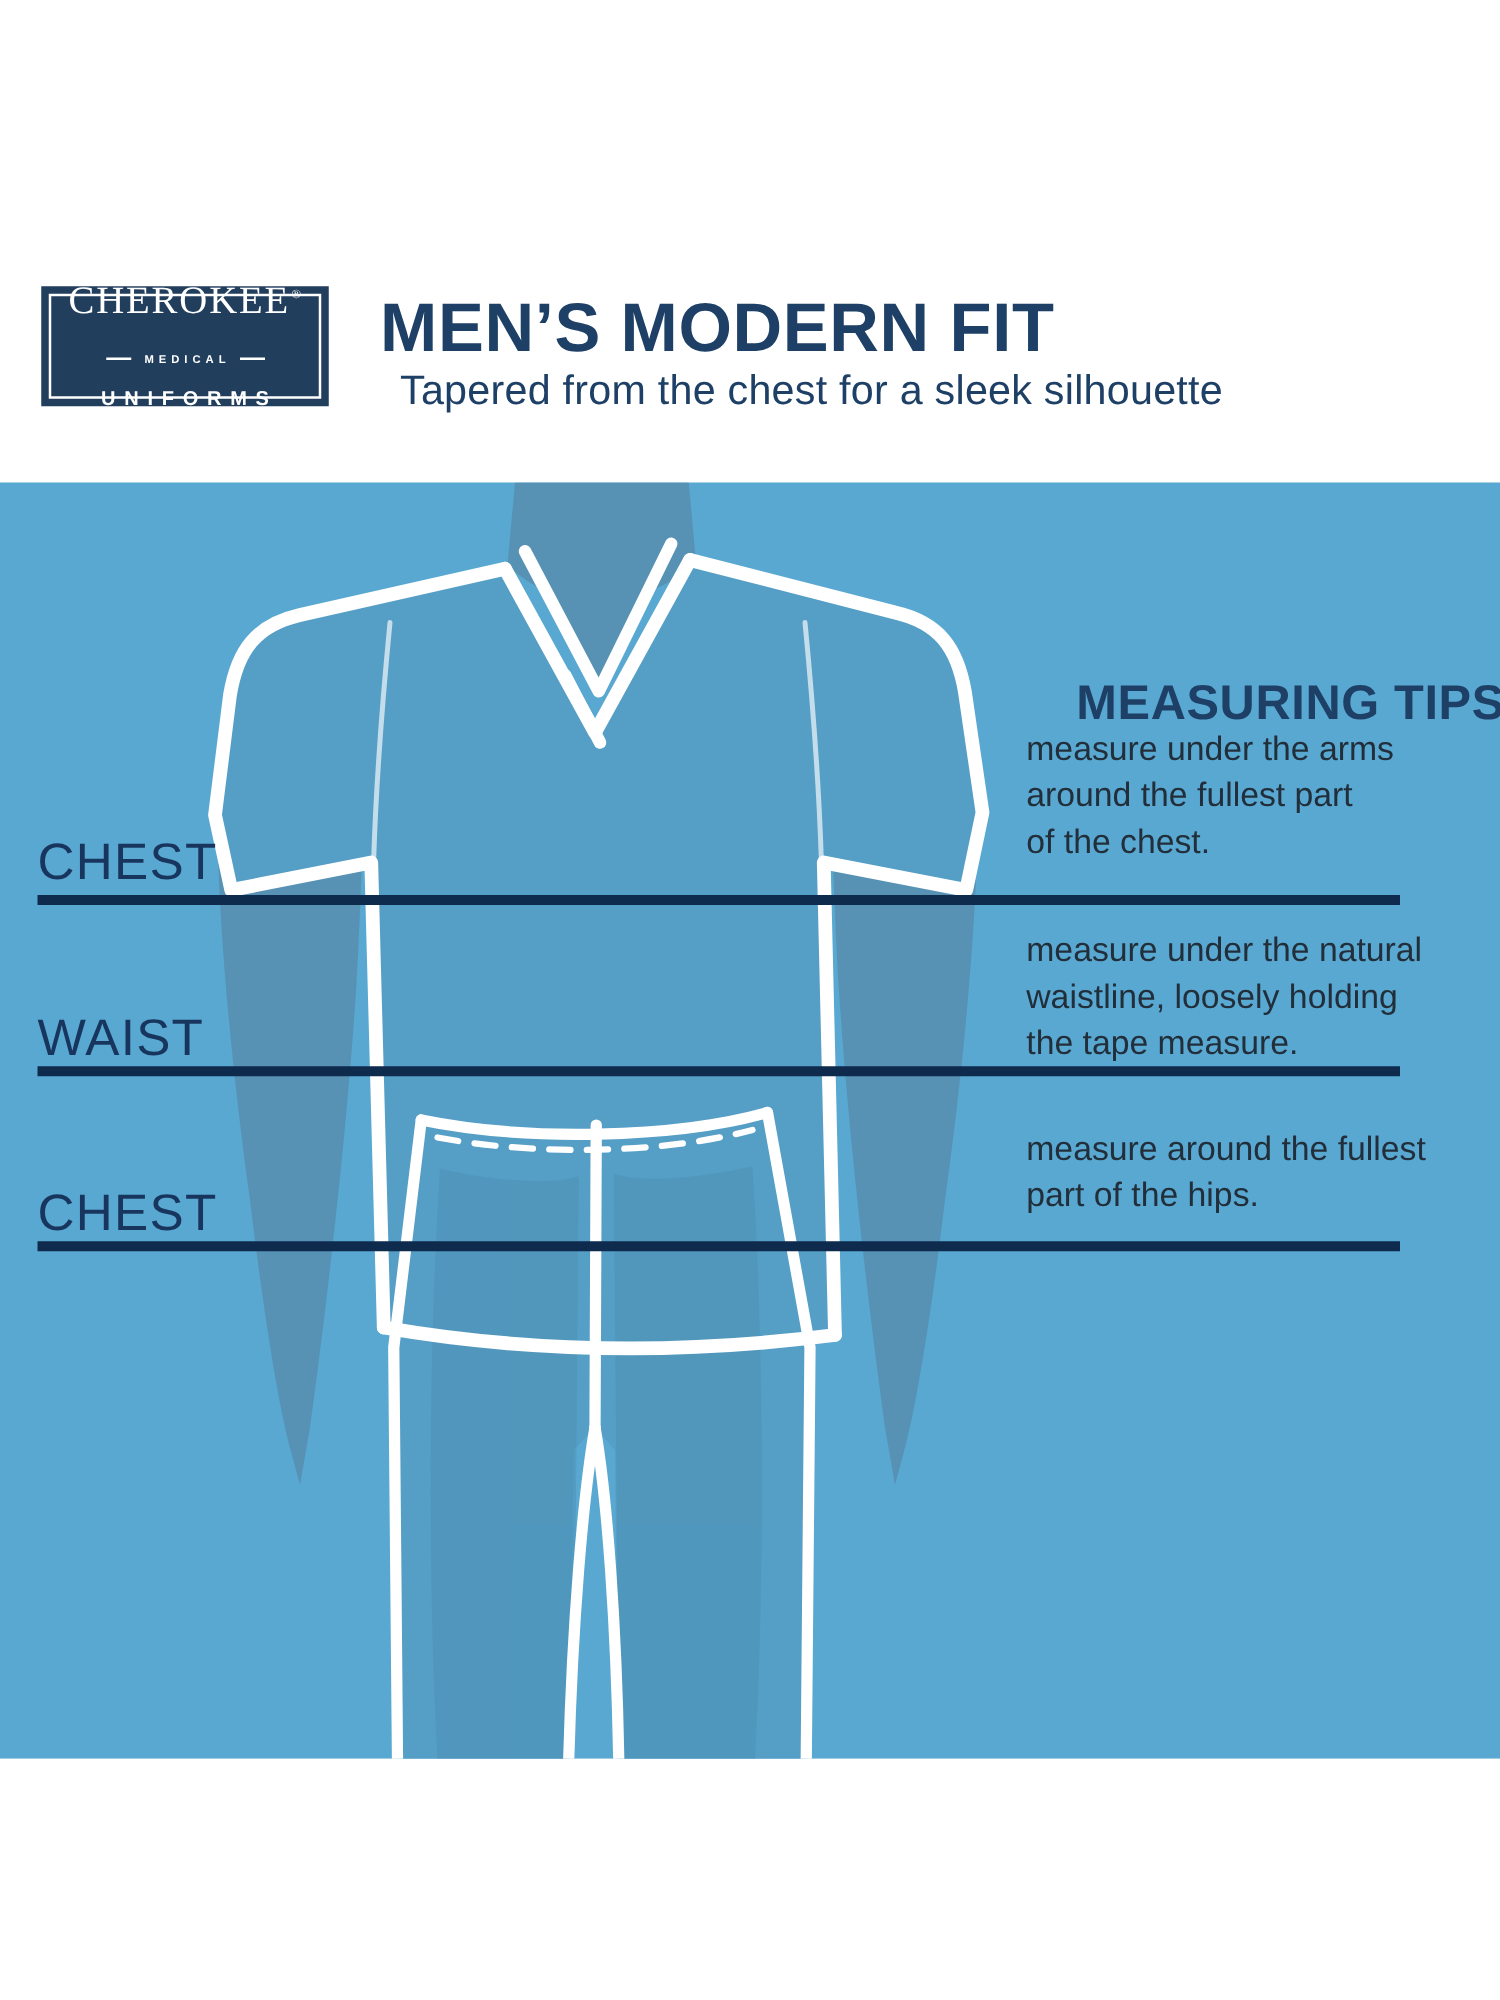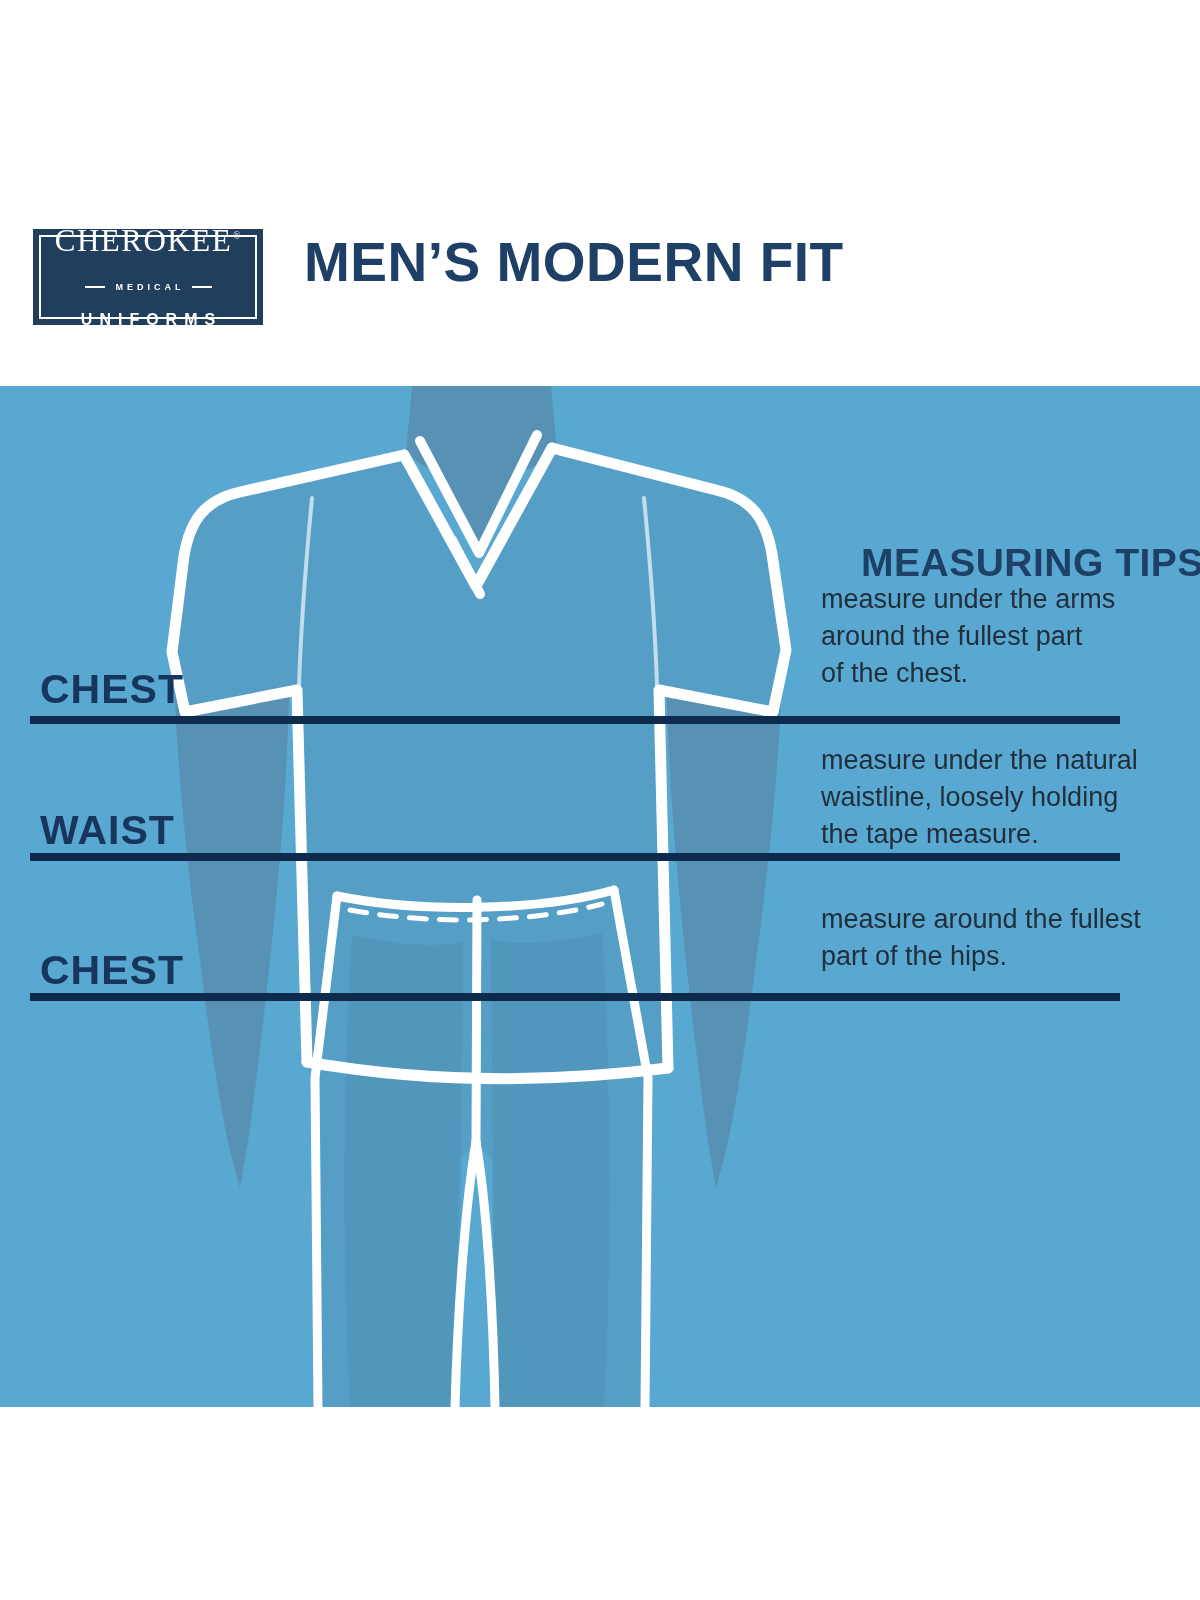--- a/index.html
+++ b/index.html
@@ -18,21 +18,21 @@
   .logo-type{color:var(--white,#fff);font-size:16px;font-weight:700;letter-spacing:7px;text-indent:7px;margin-top:2px;}
 
   .page-title{position:absolute;left:304px;top:234px;font-size:55px;font-weight:700;letter-spacing:.5px;color:var(--navy,#1e4066);line-height:56px;white-space:nowrap;}
   .page-subtitle{position:absolute;left:320px;top:293px;font-size:33px;font-weight:400;letter-spacing:.2px;color:var(--navy,#1e4066);white-space:nowrap;}
 
   
   .blue-panel{position:absolute;left:0;top:386px;width:1200px;height:1021px;background:var(--panel-blue,#58a8d2);}
   .figure-svg{position:absolute;left:0;top:0;width:1200px;height:1600px;z-index:2;}
 
   
-  .measure-label{position:absolute;left:40px;z-index:3;font-size:41px;font-weight:700;letter-spacing:1px;color:var(--label-navy,#17355d);}
+  .measure-label{position:absolute;left:30px;z-index:3;font-size:41px;font-weight:400;letter-spacing:1px;color:var(--label-navy,#17355d);}
   .measure-line{position:absolute;left:30px;width:1090px;height:8px;z-index:3;background:var(--line-navy,#0e2a4c);}
   .label-chest{top:666px;} .line-chest{top:716px;}
   .label-waist{top:807px;} .line-waist{top:853px;}
   .label-hips{top:947px;}  .line-hips{top:993px;}
 
   
   .tips-heading{position:absolute;left:861px;top:541px;z-index:3;font-size:39px;font-weight:700;letter-spacing:.5px;color:var(--navy,#1e4066);white-space:nowrap;}
   .tip-text{position:absolute;left:821px;width:330px;z-index:3;font-size:27px;line-height:37px;color:var(--tip-text,#222f3a);white-space:pre-line;}
   .tip-chest{top:581px;}
   .tip-waist{top:742px;}
@@ -51,20 +51,21 @@
         <div class="logo-brand"><span>CHEROKEE</span><span class="logo-reg">®</span></div>
         <div class="logo-division-row">
           <span class="logo-dash"></span>
           <span class="logo-division">MEDICAL</span>
           <span class="logo-dash"></span>
         </div>
         <div class="logo-type">UNIFORMS</div>
       </div>
     </div>
     <div class="page-title">MEN’S MODERN FIT</div>
+    <div class="page-subtitle">Tapered from the chest for a sleek silhouette</div>
   </div>
 
   <div class="blue-panel"></div>
 
   <svg class="figure-svg" viewBox="0 0 1200 1600" aria-hidden="true">
     <defs>
       <clipPath id="panelClip">
           <rect x="0" y="386" width="1200" height="1021"></rect>
         </clipPath>
     </defs>

